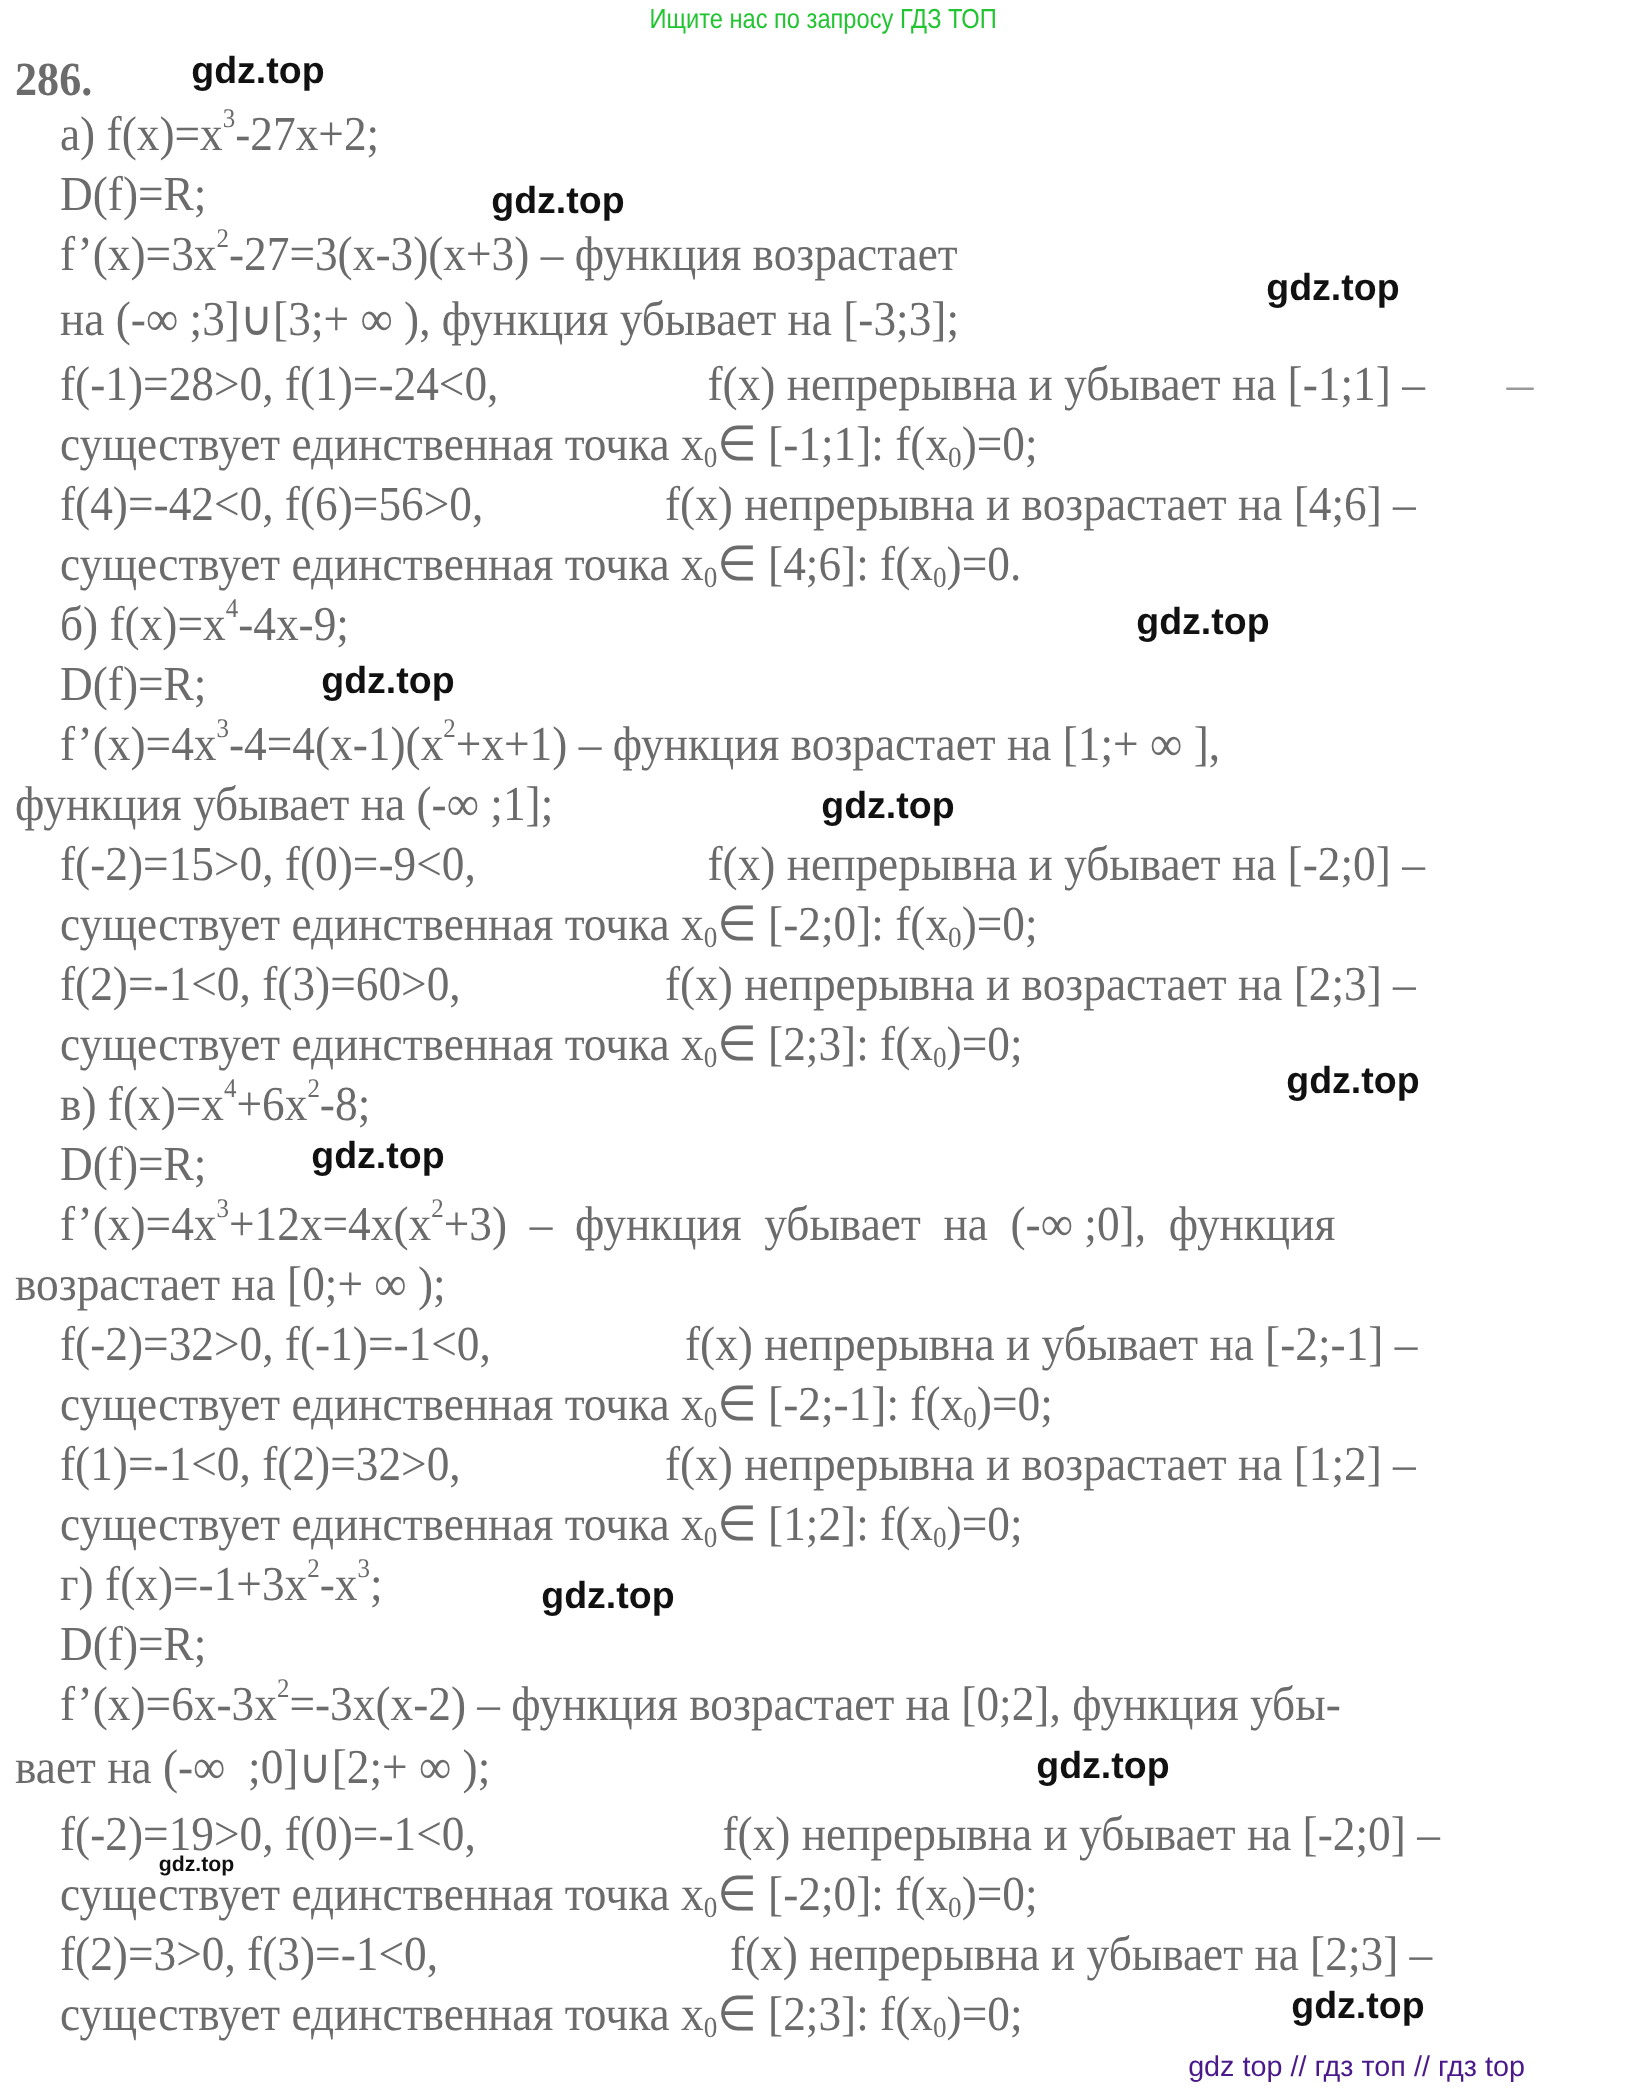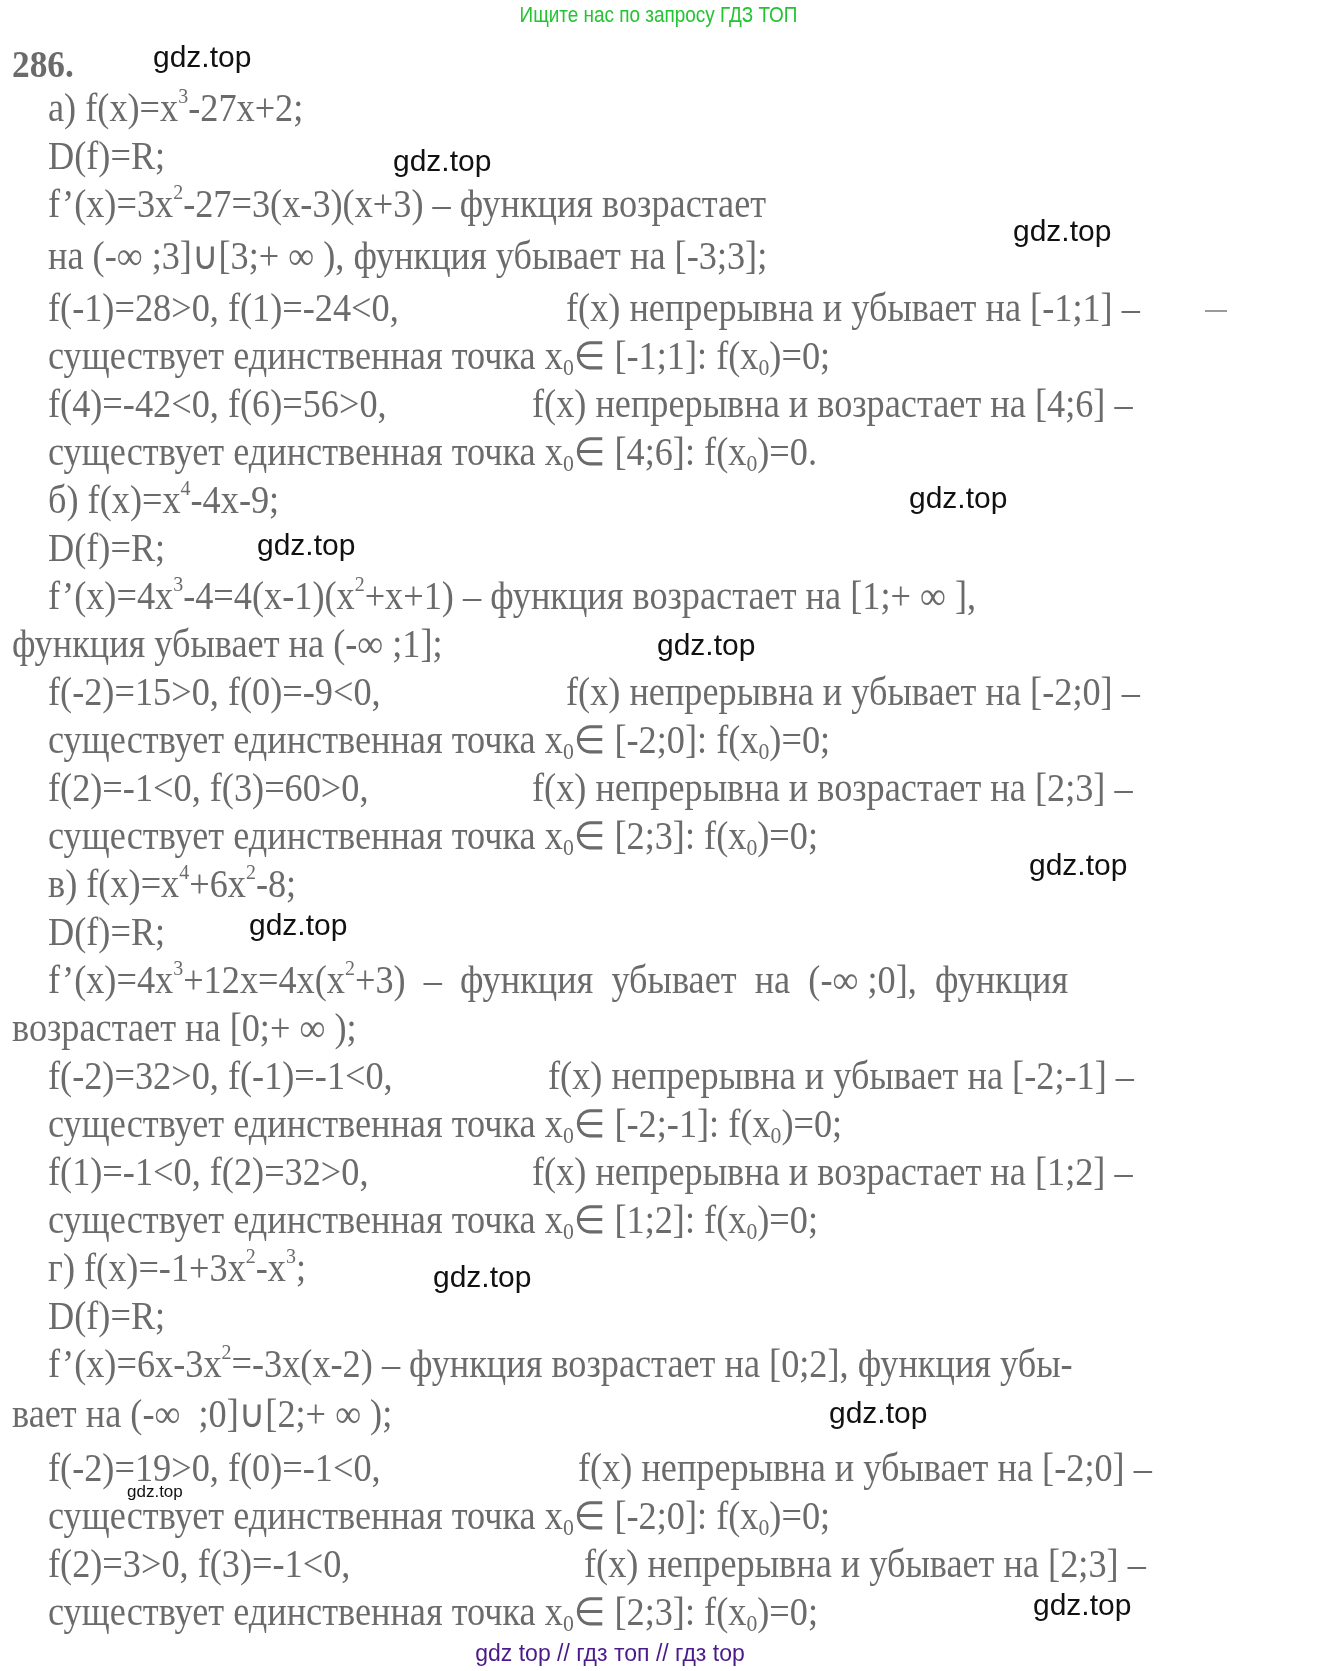--- a/index.html
+++ b/index.html
@@ -16,26 +16,26 @@
   }
   .line {
     position: absolute; white-space: pre; font-size: 39px; line-height: 48px;
     transform: scaleX(0.93); transform-origin: left center;
   }
   .num { font-weight: bold; font-size: 38px; }
   sup { font-size: 0.55em; vertical-align: 0.85em; line-height: 0; }
   sub { font-size: 0.6em; vertical-align: -0.25em; line-height: 0; }
   .wm {
     position: absolute; color: #111111; font-family: "Liberation Sans", sans-serif;
-    font-size: 30px; line-height: 34px; white-space: pre;
+    font-size: 30px; line-height: 34px; white-space: pre; font-weight: bold;
   }
   .wm-small { font-size: 17px; line-height: 20px; }
   .footer {
     position: absolute; left: 0; top: 1638px; width: 1220px; height: 30px;
-    text-align: center; color: #4a1a8a;
+    text-align: right; color: #4a1a8a;
     font-family: "Liberation Sans", sans-serif; font-size: 23px; line-height: 30px;
   }
   .rule { position: absolute; left: 1205px; top: 310px; width: 22px; height: 2px; background: #9a9a9a; }
 </style>
 </head>
 <body>
 
 <div class="top-banner">Ищите нас по запросу ГДЗ ТОП</div>
 
 <div class="scan">

